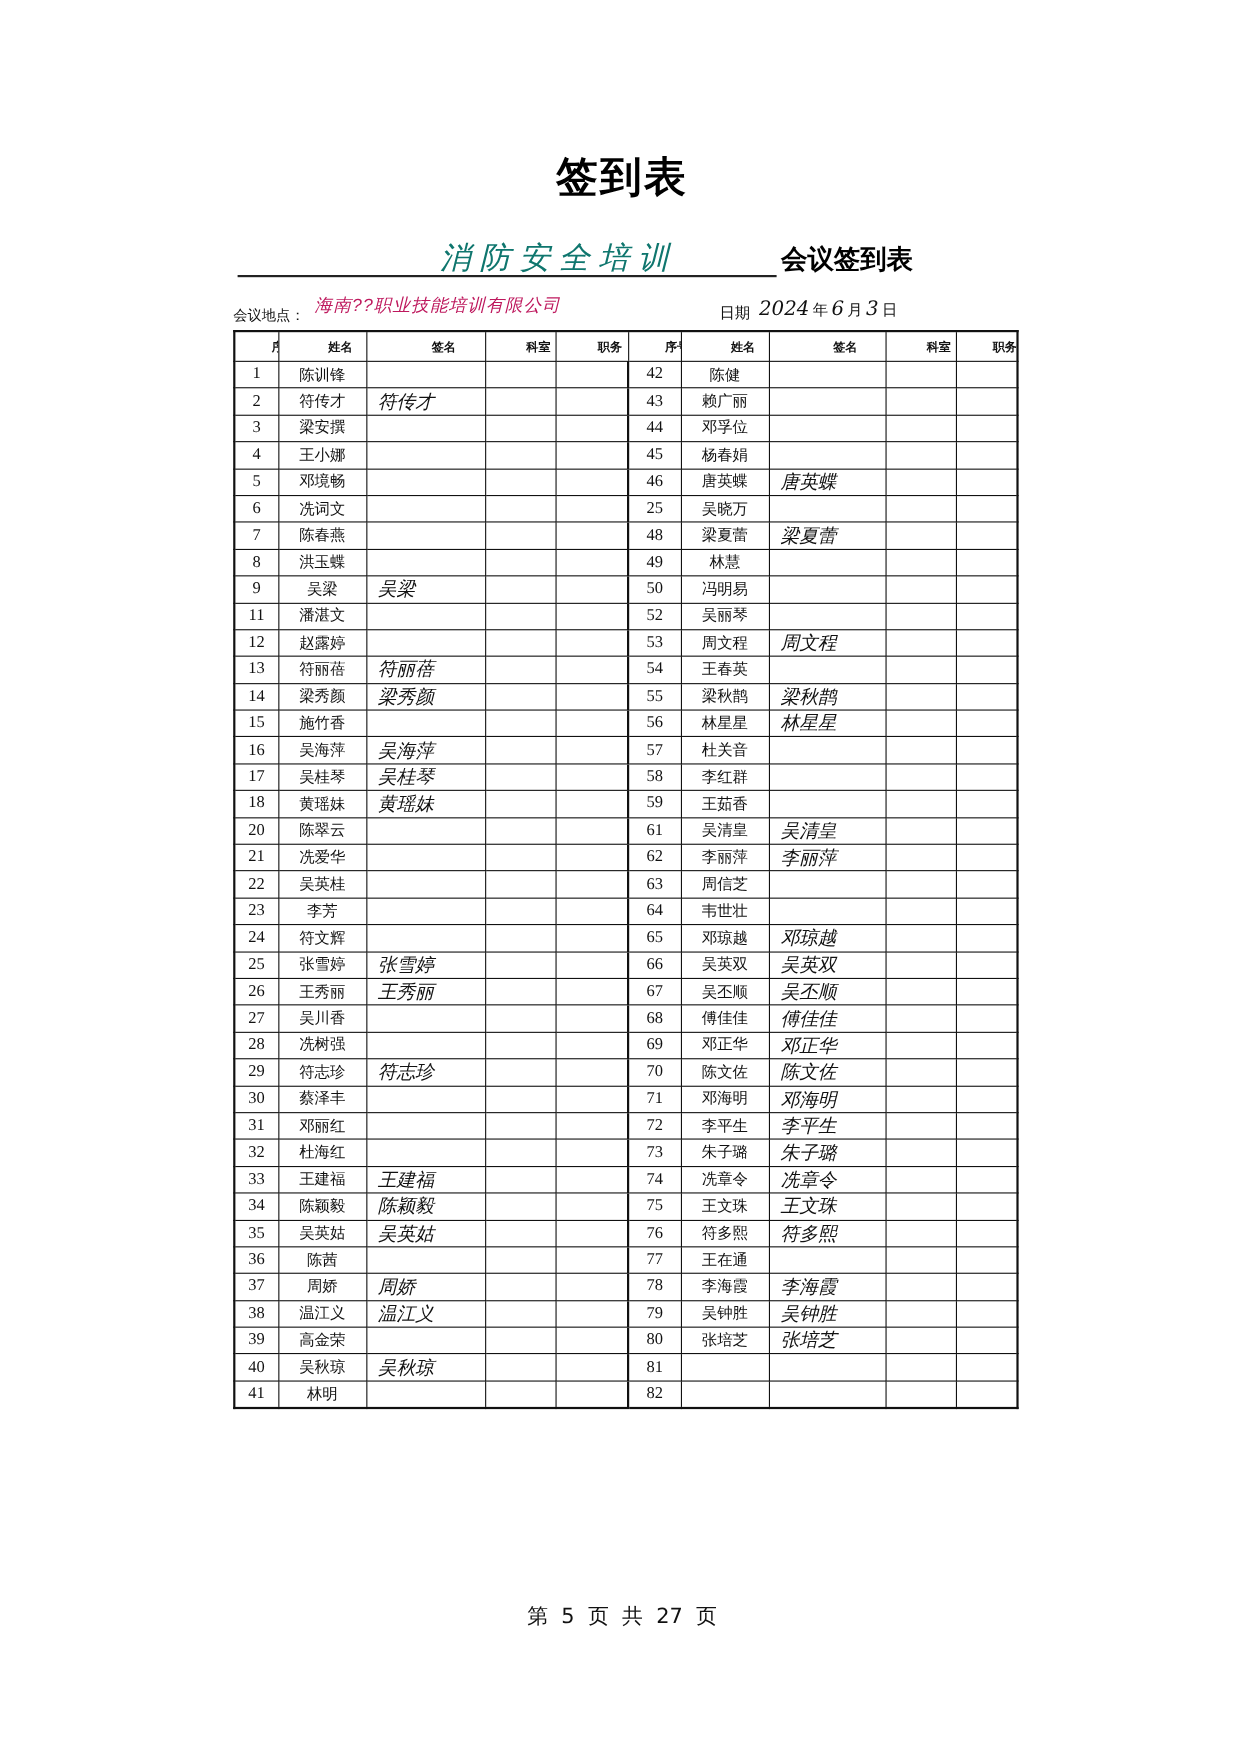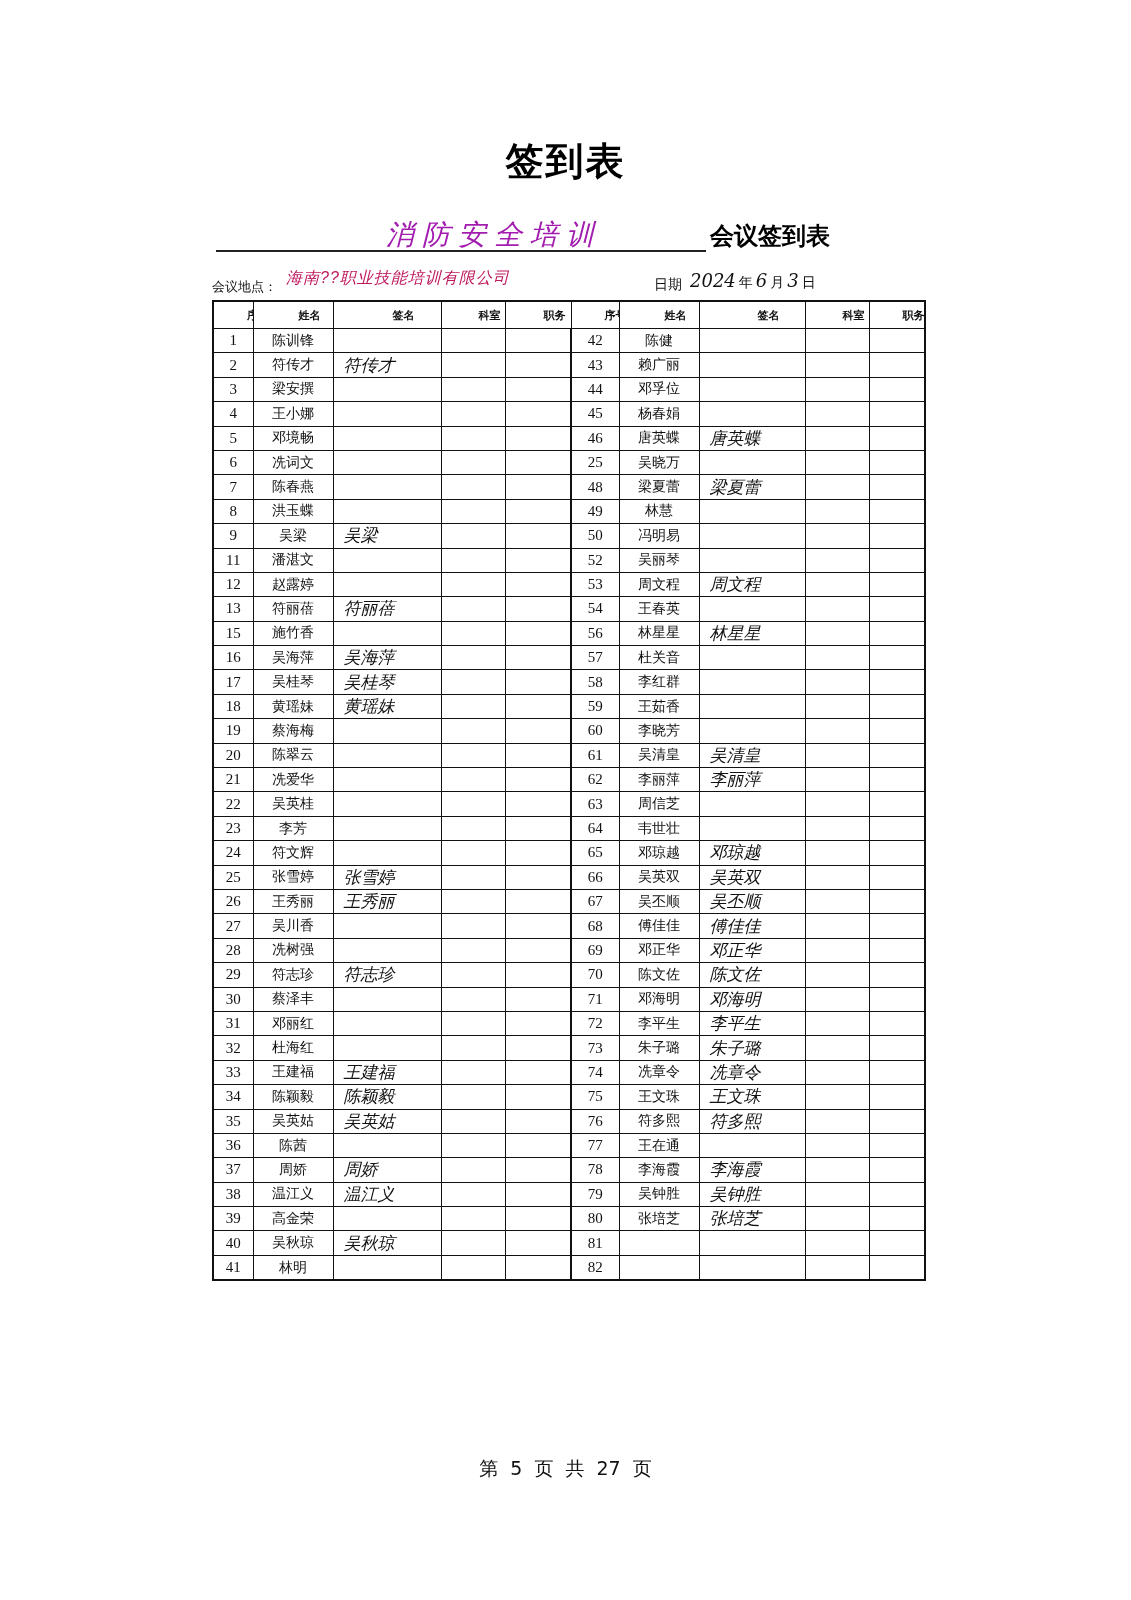--- a/index.html
+++ b/index.html
@@ -1,20 +1,20 @@
 <!DOCTYPE html>
 <html><head>
   <meta charset="utf-8">
   <style>
     html, body { margin: 0; padding: 0; background: #ffffff; }
     body { width: 1131px; height: 1600px; position: relative; overflow: hidden; font-family: "DejaVu Serif", "Liberation Serif", serif; color: #111; }
     .page-title { position: absolute; left: 0; right: 0; top: 112px; text-align: center; font-family: "DejaVu Sans", "Liberation Sans", sans-serif; font-weight: bold; font-size: 38px; letter-spacing: 2px; color: #000; margin-top: 24px; }
     .meeting-heading { position: absolute; left: 216px; top: 216px; width: 640px; height: 40px; }
     .meeting-heading .line { position: absolute; left: 0; top: 34px; width: 490px; border-bottom: 2px solid #222; }
-    .meeting-heading .topic { position: absolute; left: 170px; top: 0; font-family: "DejaVu Serif", serif; font-style: italic; font-size: 28px; letter-spacing: 8px; color: #a21caf; }
+    .meeting-heading .topic { position: absolute; left: 184px; top: 0; font-family: "DejaVu Serif", serif; font-style: italic; font-size: 28px; letter-spacing: 8px; color: #0f766e; }
     .meeting-heading .suffix { position: absolute; left: 494px; top: 4px; font-family: "DejaVu Sans", sans-serif; font-weight: bold; font-size: 24px; color: #000; }
     .meta-row { position: absolute; left: 212px; top: 268px; width: 720px; height: 30px; font-size: 14px; }
     .meta-row .loc-label { position: absolute; left: 0; top: 10px; font-family: "DejaVu Sans", sans-serif; font-size: 13px; text-align: right; }
     .meta-row .loc-value { position: absolute; left: 74px; top: 0; font-family: Liberation Sans, sans-serif; font-style: italic; font-size: 16px; color: #be185d; letter-spacing: 1px; }
     .meta-row .date-label { position: absolute; left: 442px; top: 8px; font-family: Liberation Serif, serif; font-size: 14px; }
     .meta-row .date-value { position: absolute; left: 478px; top: 2px; font-style: italic; font-size: 18px; }
     .meta-row .date-suffix { font-family: "DejaVu Sans", sans-serif; font-size: 14px; font-style: normal; margin: 0 3px; }
     table.signin { position: absolute; left: 212px; top: 300px; border-collapse: collapse; table-layout: fixed; width: 712px; border: 2px solid #111; }
     table.signin th, table.signin td { border: 1.6px solid #111; height: 23.4px; padding: 0; text-align: center; vertical-align: middle; font-size: 14px; white-space: nowrap; overflow: hidden; }
     table.signin th { font-family: "DejaVu Sans", sans-serif; font-weight: bold; font-size: 11px; height: 26px; padding-left: 33px; }
@@ -208,20 +208,32 @@
         <td class="sig">符丽蓓</td>
         <td class="dept"></td>
         <td class="title"></td>
         <td class="num mid">54</td>
         <td class="name">王春英</td>
         <td class="sig"></td>
         <td class="dept"></td>
         <td class="title"></td>
       </tr>
       <tr>
+        <td class="num">14</td>
+        <td class="name">梁秀颜</td>
+        <td class="sig">梁秀颜</td>
+        <td class="dept"></td>
+        <td class="title"></td>
+        <td class="num mid">55</td>
+        <td class="name">梁秋鹊</td>
+        <td class="sig">梁秋鹊</td>
+        <td class="dept"></td>
+        <td class="title"></td>
+      </tr>
+      <tr>
         <td class="num">15</td>
         <td class="name">施竹香</td>
         <td class="sig"></td>
         <td class="dept"></td>
         <td class="title"></td>
         <td class="num mid">56</td>
         <td class="name">林星星</td>
         <td class="sig">林星星</td>
         <td class="dept"></td>
         <td class="title"></td>
@@ -251,32 +263,20 @@
         <td class="title"></td>
       </tr>
       <tr>
         <td class="num">18</td>
         <td class="name">黄瑶妹</td>
         <td class="sig">黄瑶妹</td>
         <td class="dept"></td>
         <td class="title"></td>
         <td class="num mid">59</td>
         <td class="name">王茹香</td>
-        <td class="sig"></td>
-        <td class="dept"></td>
-        <td class="title"></td>
-      </tr>
-      <tr>
-        <td class="num">19</td>
-        <td class="name">蔡海梅</td>
-        <td class="sig"></td>
-        <td class="dept"></td>
-        <td class="title"></td>
-        <td class="num mid">60</td>
-        <td class="name">李晓芳</td>
         <td class="sig"></td>
         <td class="dept"></td>
         <td class="title"></td>
       </tr>
       <tr>
         <td class="num">20</td>
         <td class="name">陈翠云</td>
         <td class="sig"></td>
         <td class="dept"></td>
         <td class="title"></td>

